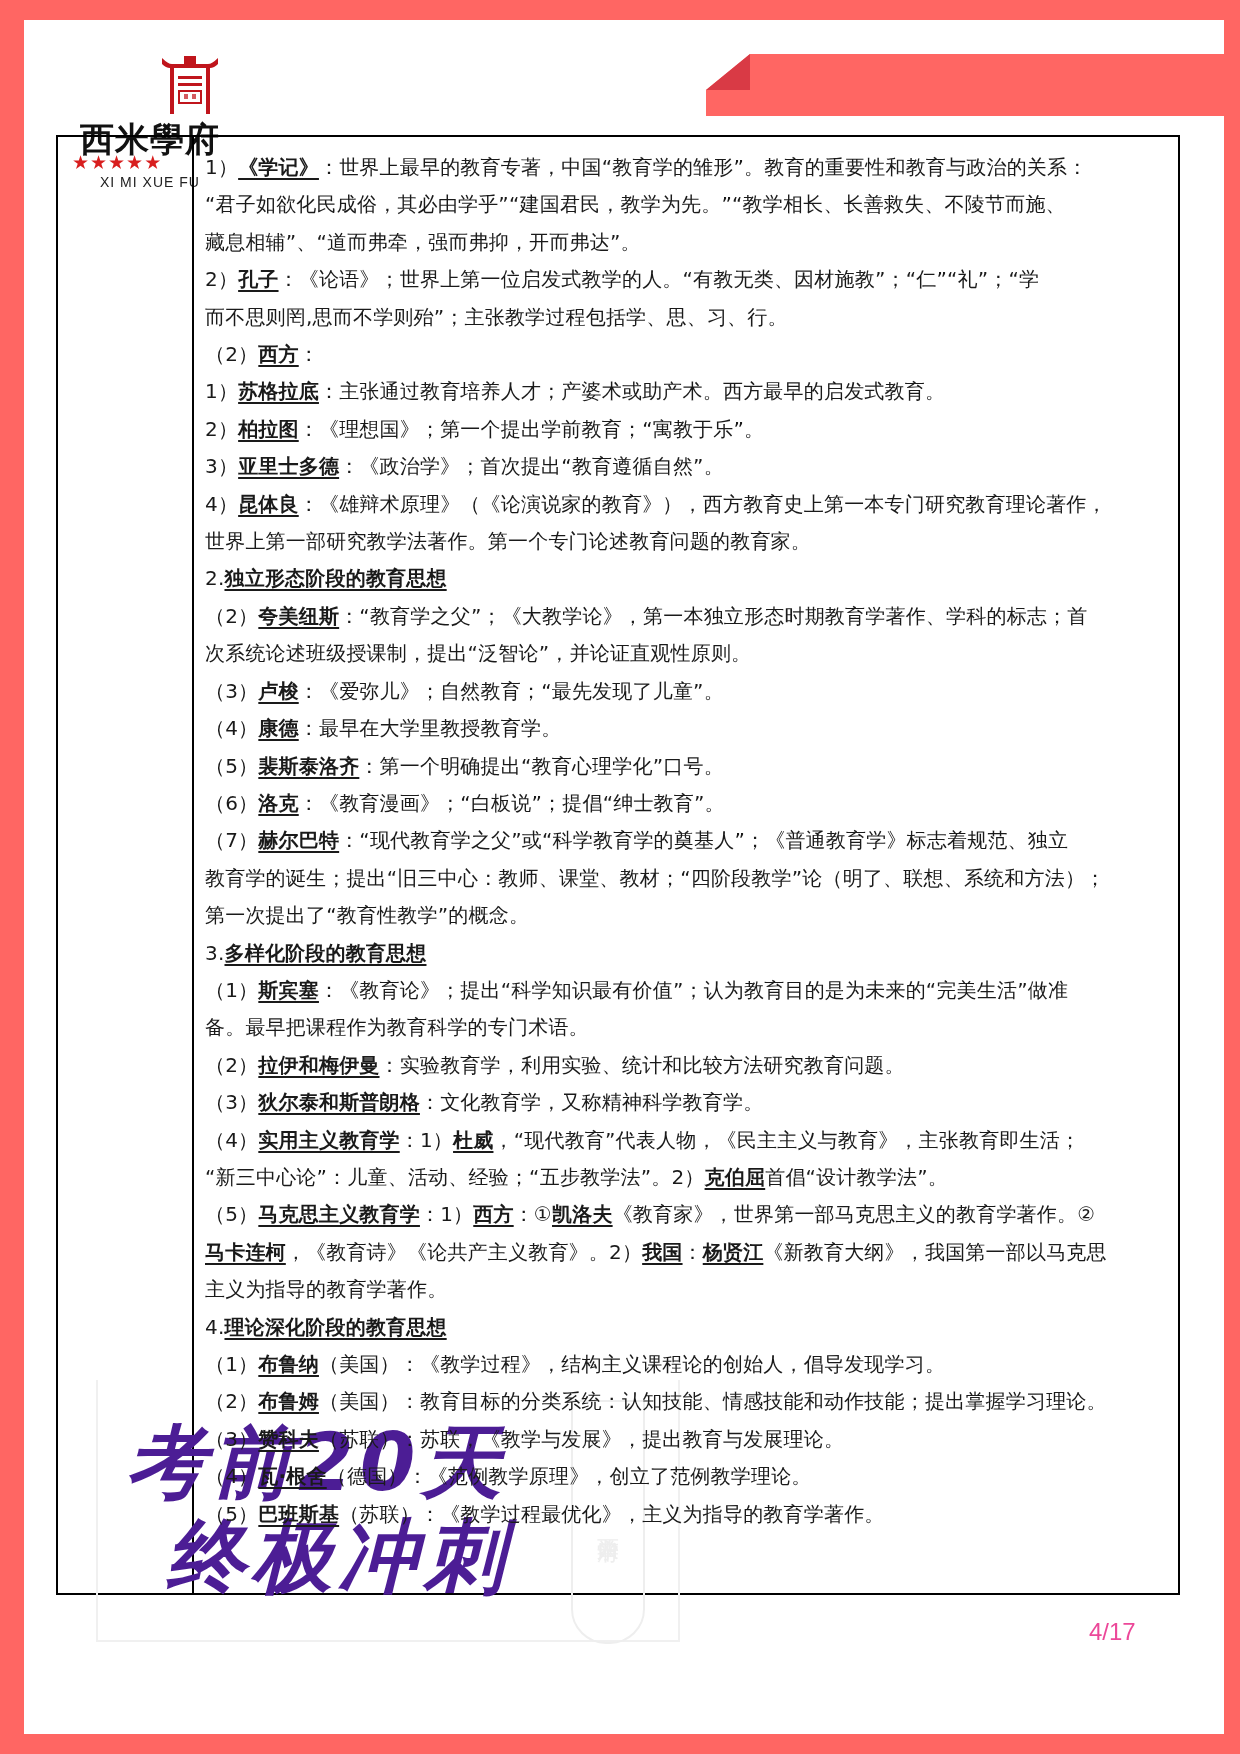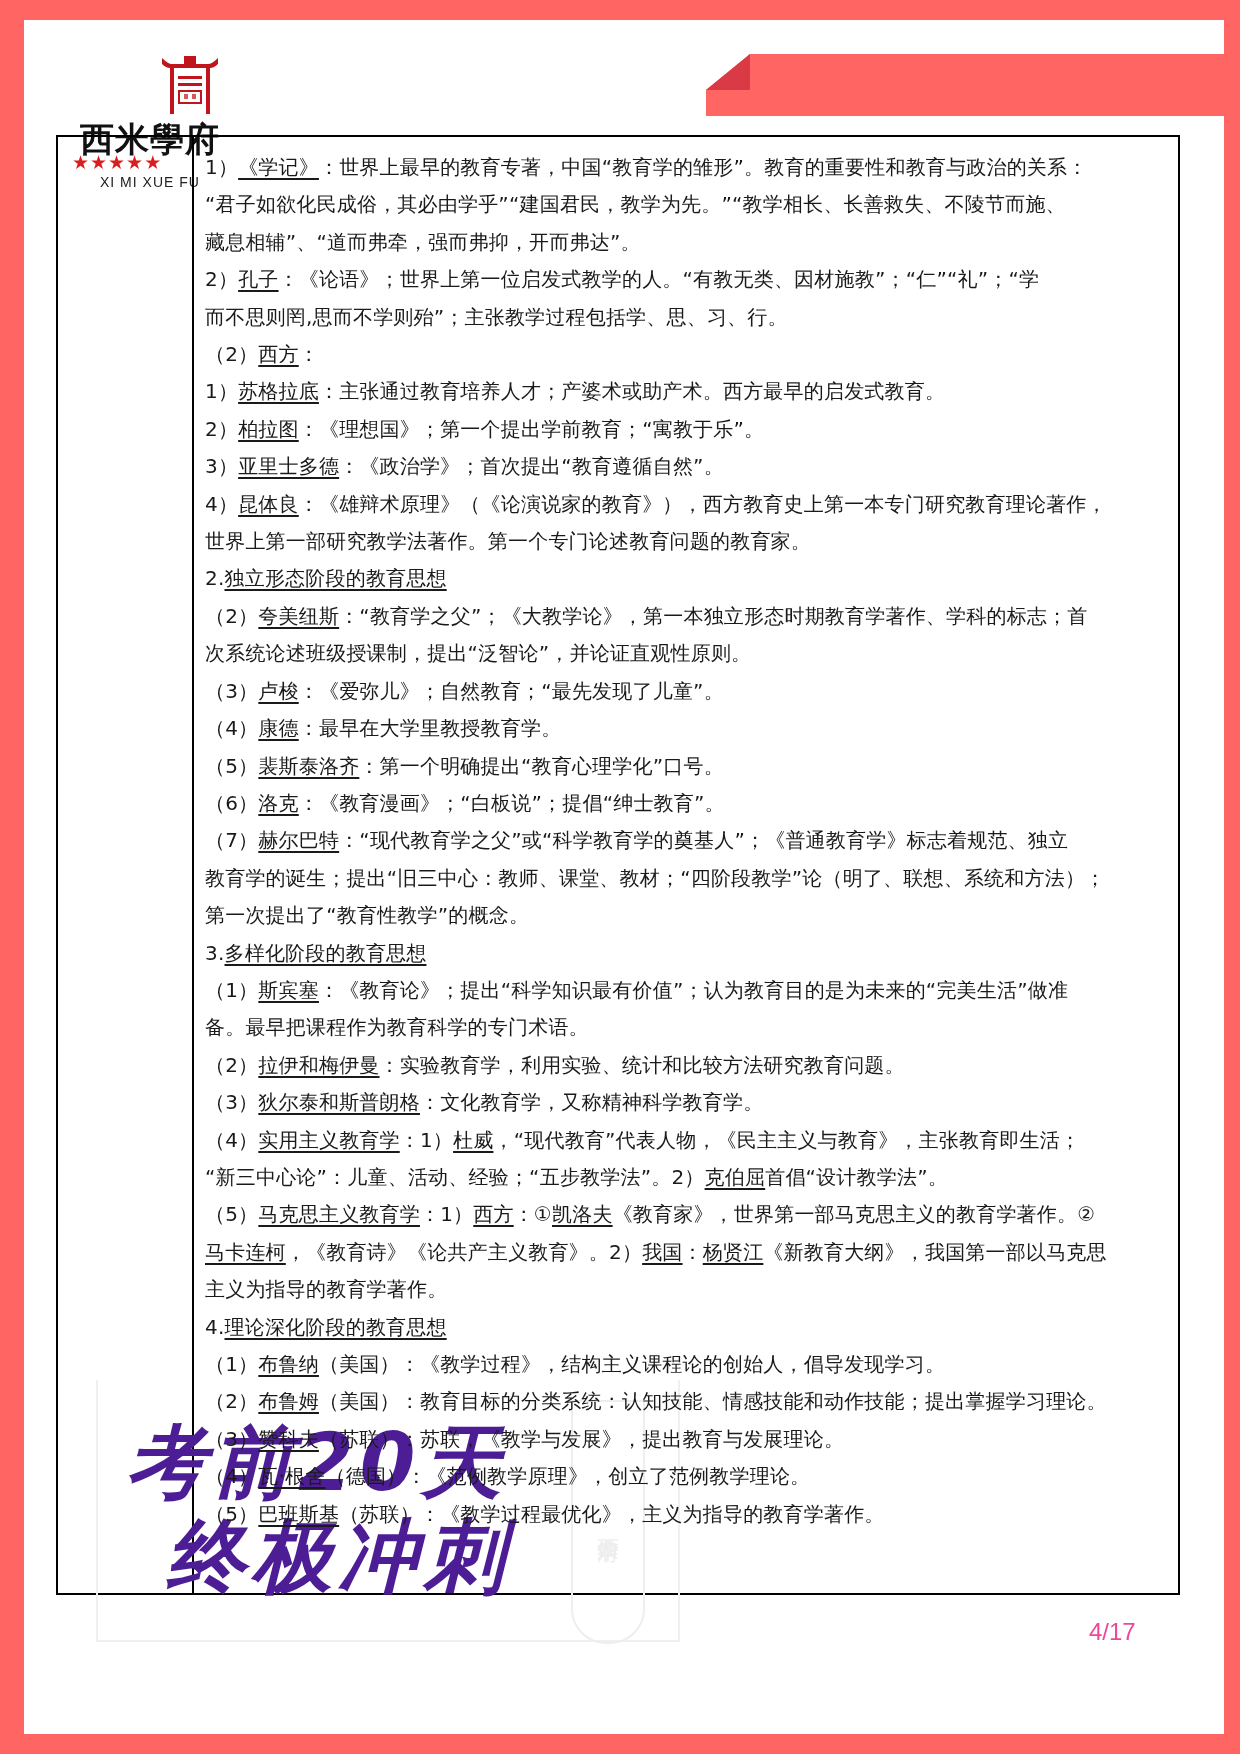--- a/index.html
+++ b/index.html
@@ -26,21 +26,21 @@
 
   
   .table {
     position: absolute; left: 32px; top: 115px; width: 1124px; height: 1460px;
     border: 2px solid #000; box-sizing: border-box; display: flex;
   }
   .col-stars { width: 136px; border-right: 2px solid #000; box-sizing: border-box; position: relative; }
   .stars { position: absolute; left: 14px; top: 14px; color: #d81e1e; font-size: 19px; letter-spacing: 1px; white-space: nowrap; }
   .col-content { flex: 1; padding: 12px 10px 0 11px; position: relative; z-index: 2; }
   .line { font-size: 20px; line-height: 37.4px; color: #1a1a1a; white-space: nowrap; letter-spacing: 0.2px; }
-  .u { text-decoration: underline; text-underline-offset: 4px; }
+  .u { text-decoration: underline; text-underline-offset: 4px; font-weight: bold; }
 
   
   .watermark { position: absolute; left: 72px; top: 1300px; width: 600px; height: 330px; z-index: 1; pointer-events: none; }
   .wm-box { position: absolute; left: 0; top: 60px; width: 580px; height: 260px; border: 2px solid #f0f0f0; border-top: none; }
   .wm-line1, .wm-line2 { position: absolute; font-size: 80px; font-weight: bold; font-style: italic; color: #4c1d95; letter-spacing: 6px; white-space: nowrap; }
   .wm-line1 { left: 30px; top: 90px; }
   .wm-line2 { left: 30px; top: 184px; margin-left: 40px; }
   .wm-seal { position: absolute; left: 475px; top: 80px; width: 70px; height: 240px; border: 2px solid #eeeeee; border-radius: 0 0 35px 35px; color: #eeeeee; font-size: 22px; text-align: center; writing-mode: vertical-rl; line-height: 70px; }
 
   .page-number { position: absolute; left: 1065px; top: 1598px; font-family: "Liberation Sans", sans-serif; font-size: 24px; color: #ec4899; }

